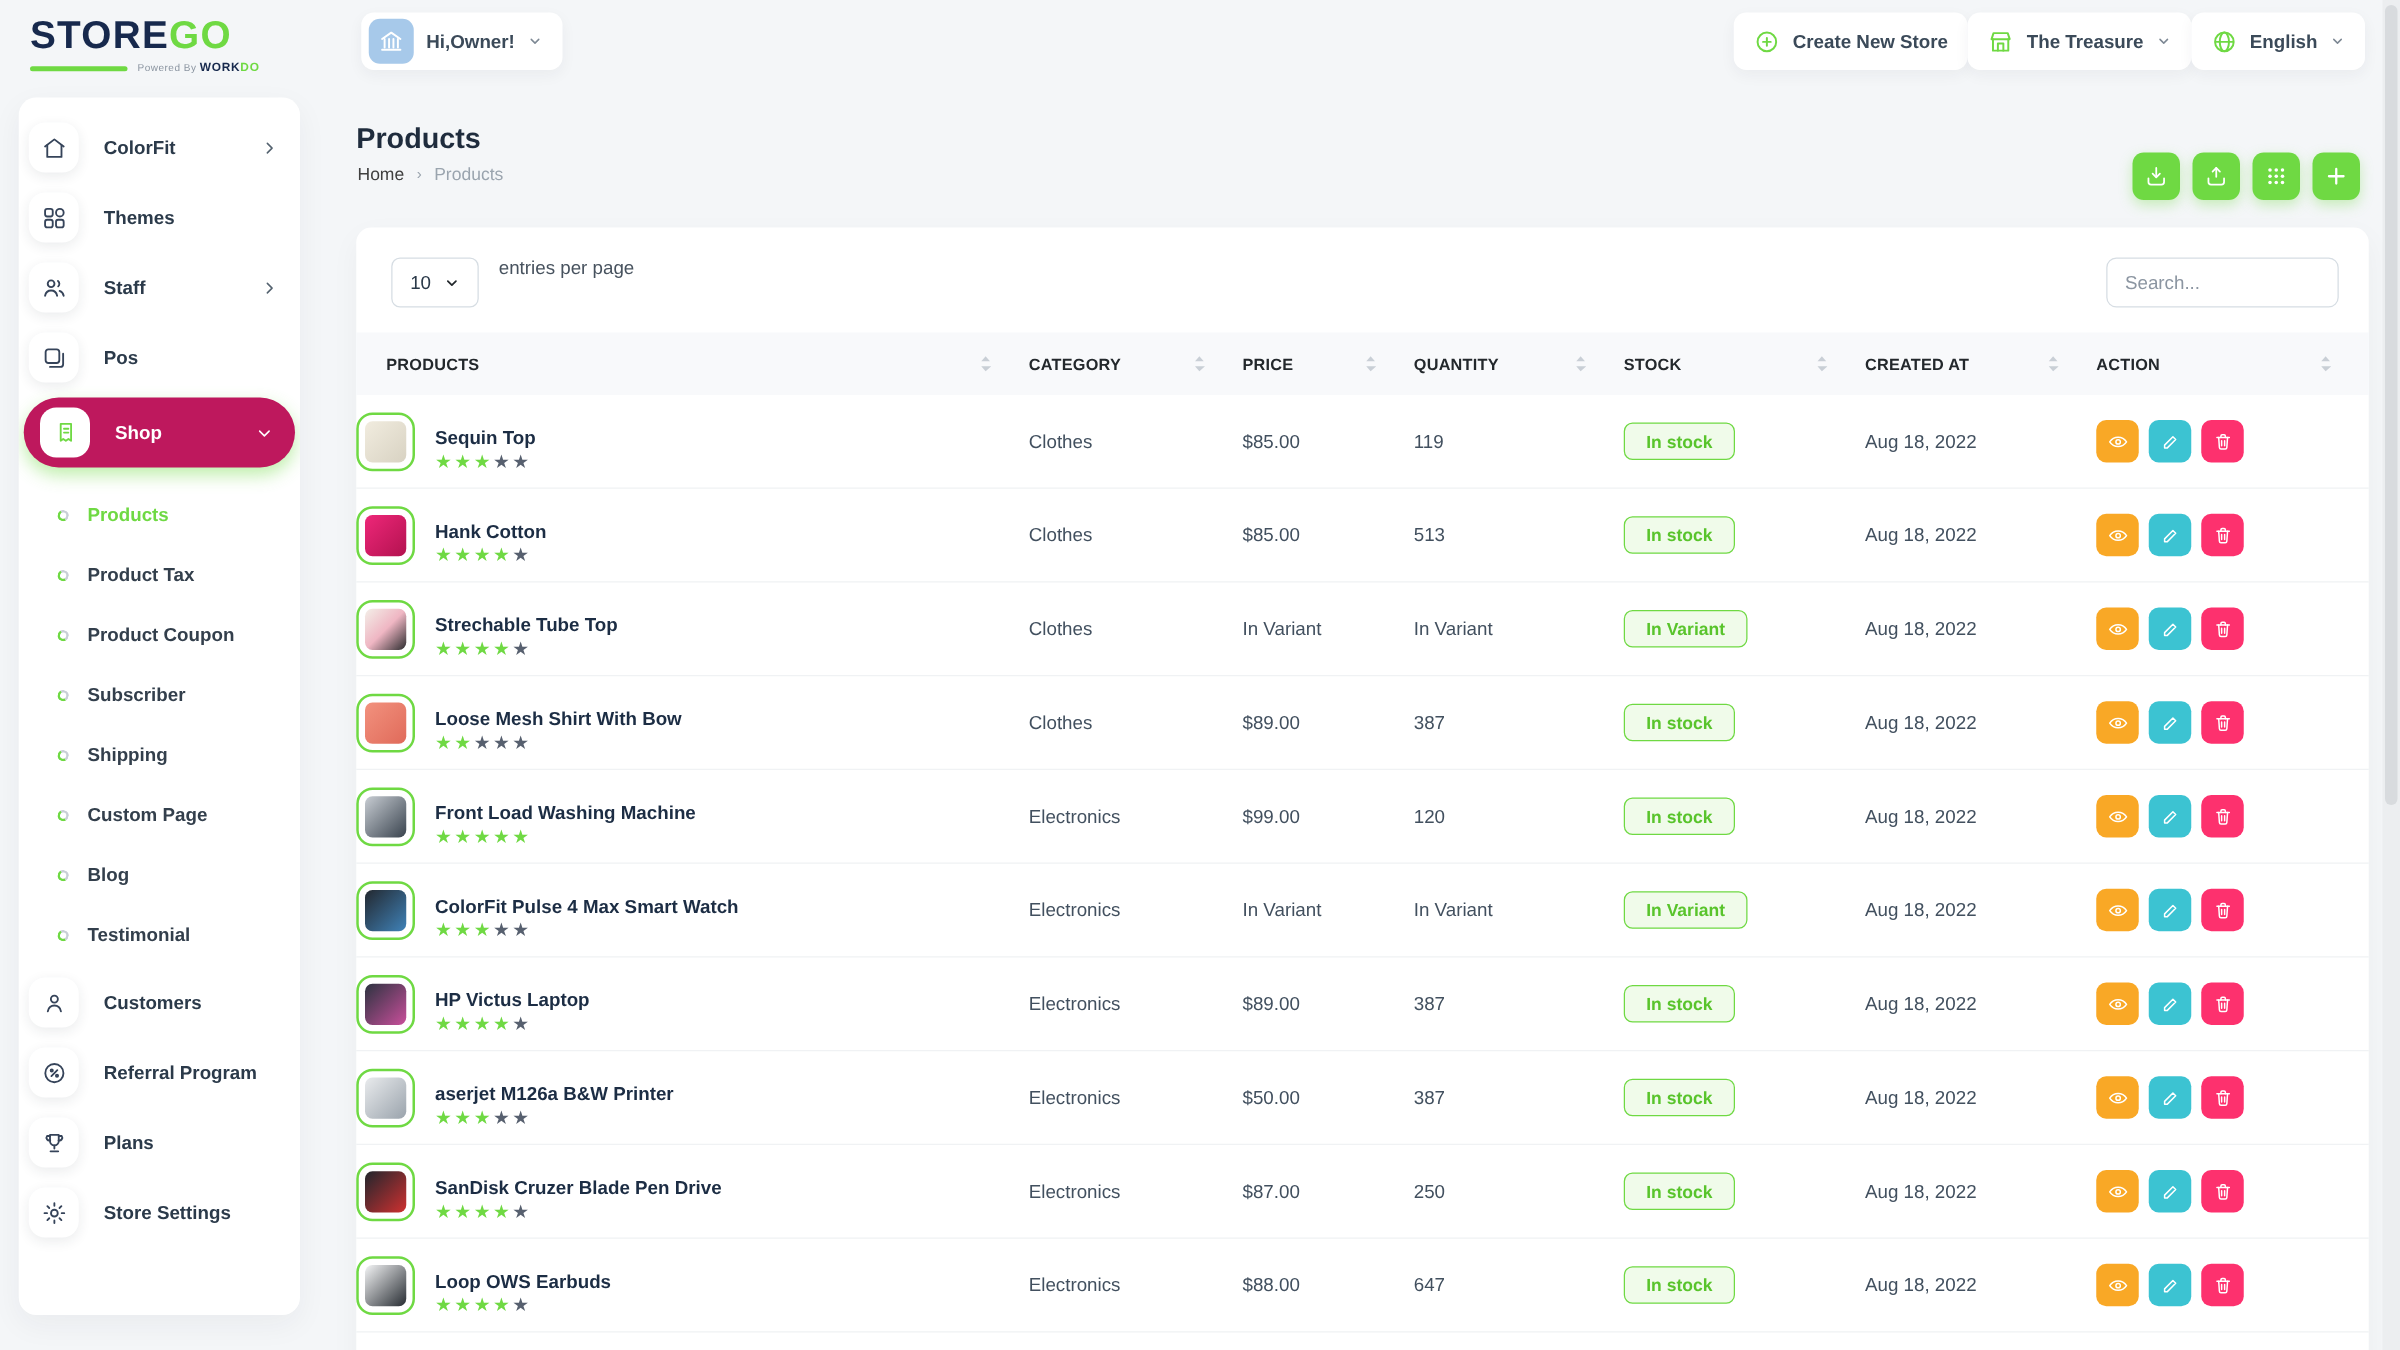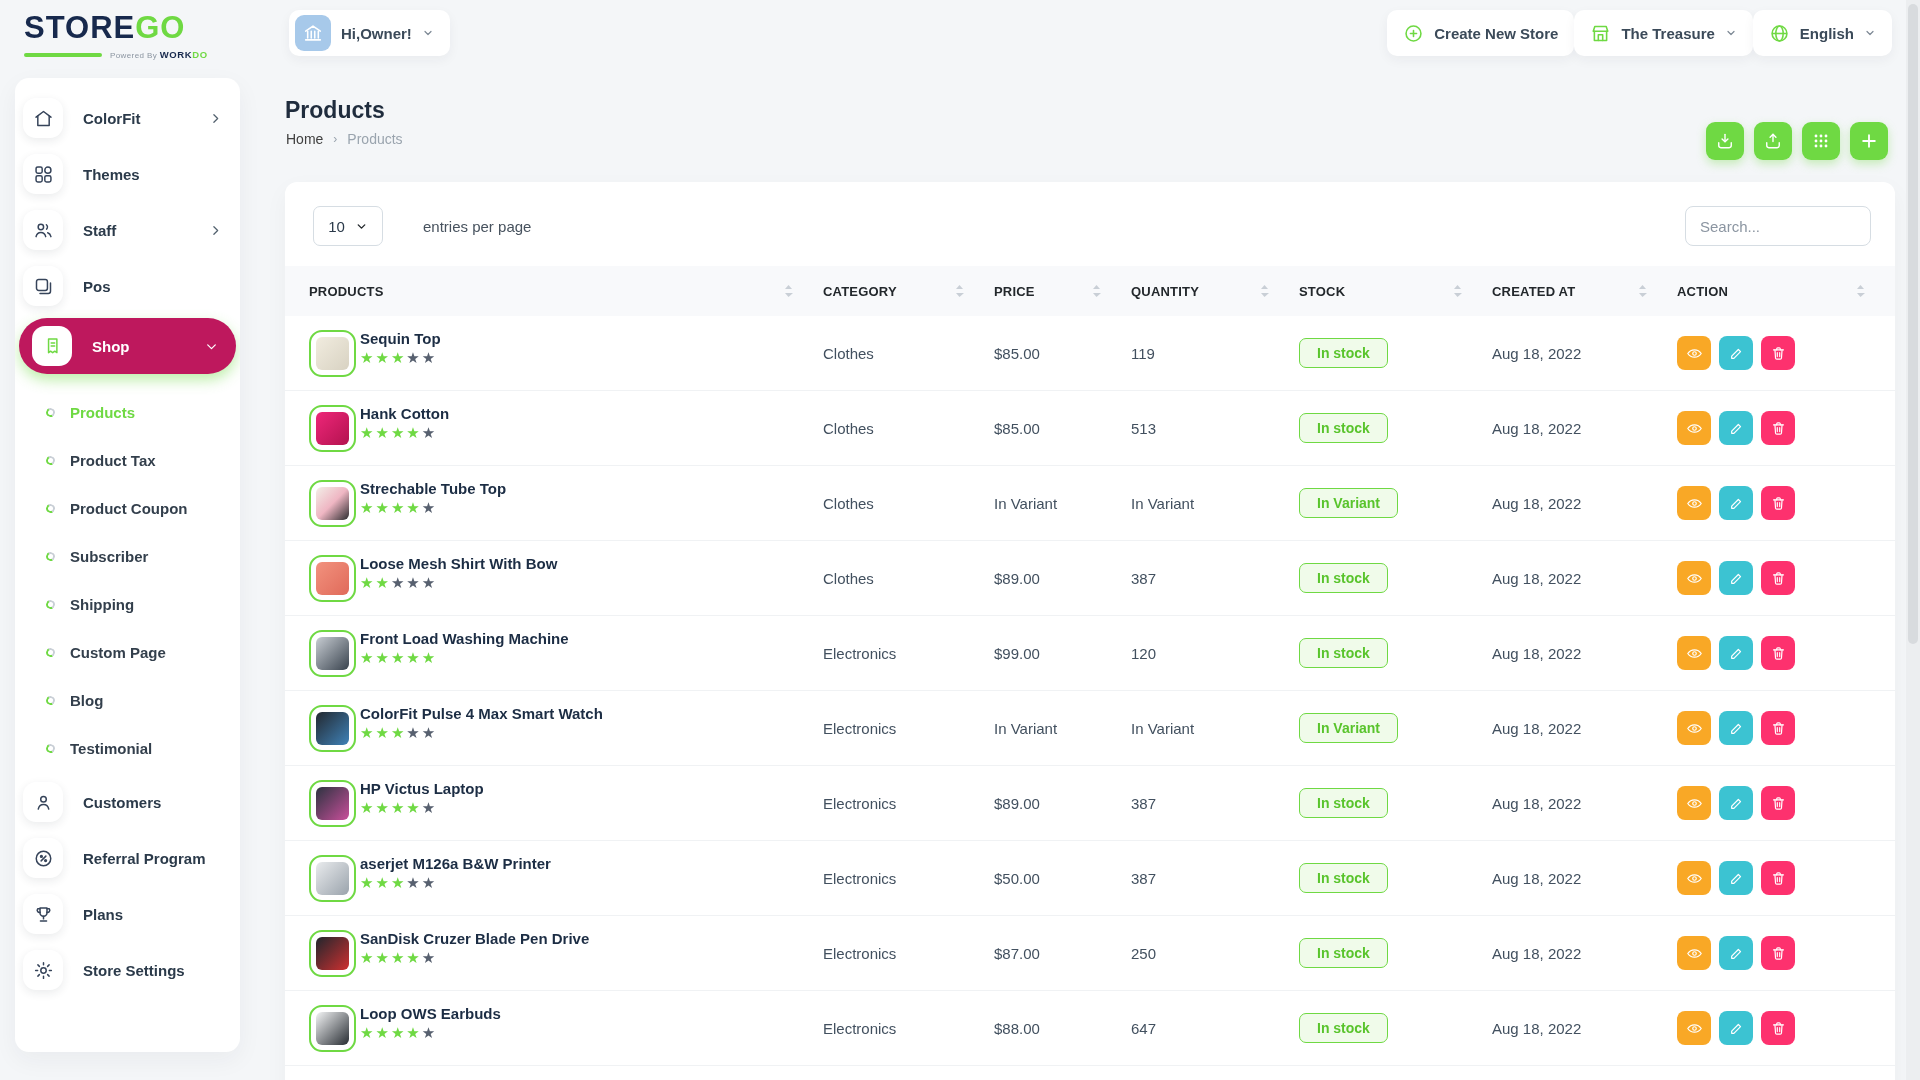--- a/index.html
+++ b/index.html
@@ -83,21 +83,21 @@
     width:38px; height:38px; border-radius:9px; background:#6fd943; color:#fff;
     display:flex; align-items:center; justify-content:center; cursor:pointer;
     box-shadow:0 4px 10px rgba(111,217,67,.35);
   }
 
   
   .card {
     position:absolute; left:285px; top:182px; width:1610px; height:960px;
     background:#fff; border-radius:12px; box-shadow:0 8px 24px rgba(30,45,60,.04);
   }
-  .controls { display:flex; align-items:center; padding:24px 24px 20px 28px;gap:24px; }
+  .controls { display:flex; align-items:flex-start; padding:24px 24px 20px 28px; }
   .entries-select {
     width:70px; height:40px; border:1px solid #d6dde3; border-radius:7px;
     display:flex; align-items:center; justify-content:center; gap:10px;
     font-size:15px; color:#2b3a4a; cursor:pointer; background:#fff;
   }
   .entries-label { margin-left:16px; font-size:15px; color:#47525e; }
   .search-input {
     margin-left:auto; width:186px; height:40px; border:1px solid #d6dde3; border-radius:8px;
     padding:0 14px; font-size:15px; color:#2b3a4a; outline:none;
     font-family:"Liberation Sans",sans-serif; background:#fff;
@@ -111,21 +111,21 @@
   }
   .thead { background:#f8f9fb; height:50px; }
   .th {
     display:flex; align-items:center; justify-content:space-between;
     padding-right:30px; font-size:13px; font-weight:700; color:#23282c;
     letter-spacing:.2px;
   }
   .th:first-child { padding-left:24px; }
   .trow { height:75px; border-bottom:1px solid #f0f2f4; }
   .cell { font-size:15px; color:#42505f; }
-  .prod-cell { display:flex; align-items:flex-start; gap:4px; padding-left:24px; }
+  .prod-cell { display:flex; align-items:flex-end; gap:16px; }
   .thumb {
     width:47px; height:47px; border:2px solid #6fd943; border-radius:13px;
     background:#fff; padding:5px; flex:none;
   }
   .thumb-inner { width:100%; height:100%; border-radius:6px; }
   .prod-name { font-size:15px; font-weight:700; color:#1c2d44; margin-bottom:3px; }
   .stars { font-size:15px; letter-spacing:2px; line-height:1; }
   .star-on { color:#6fd943; }
   .star-off { color:#57606f; }
   .badge {

